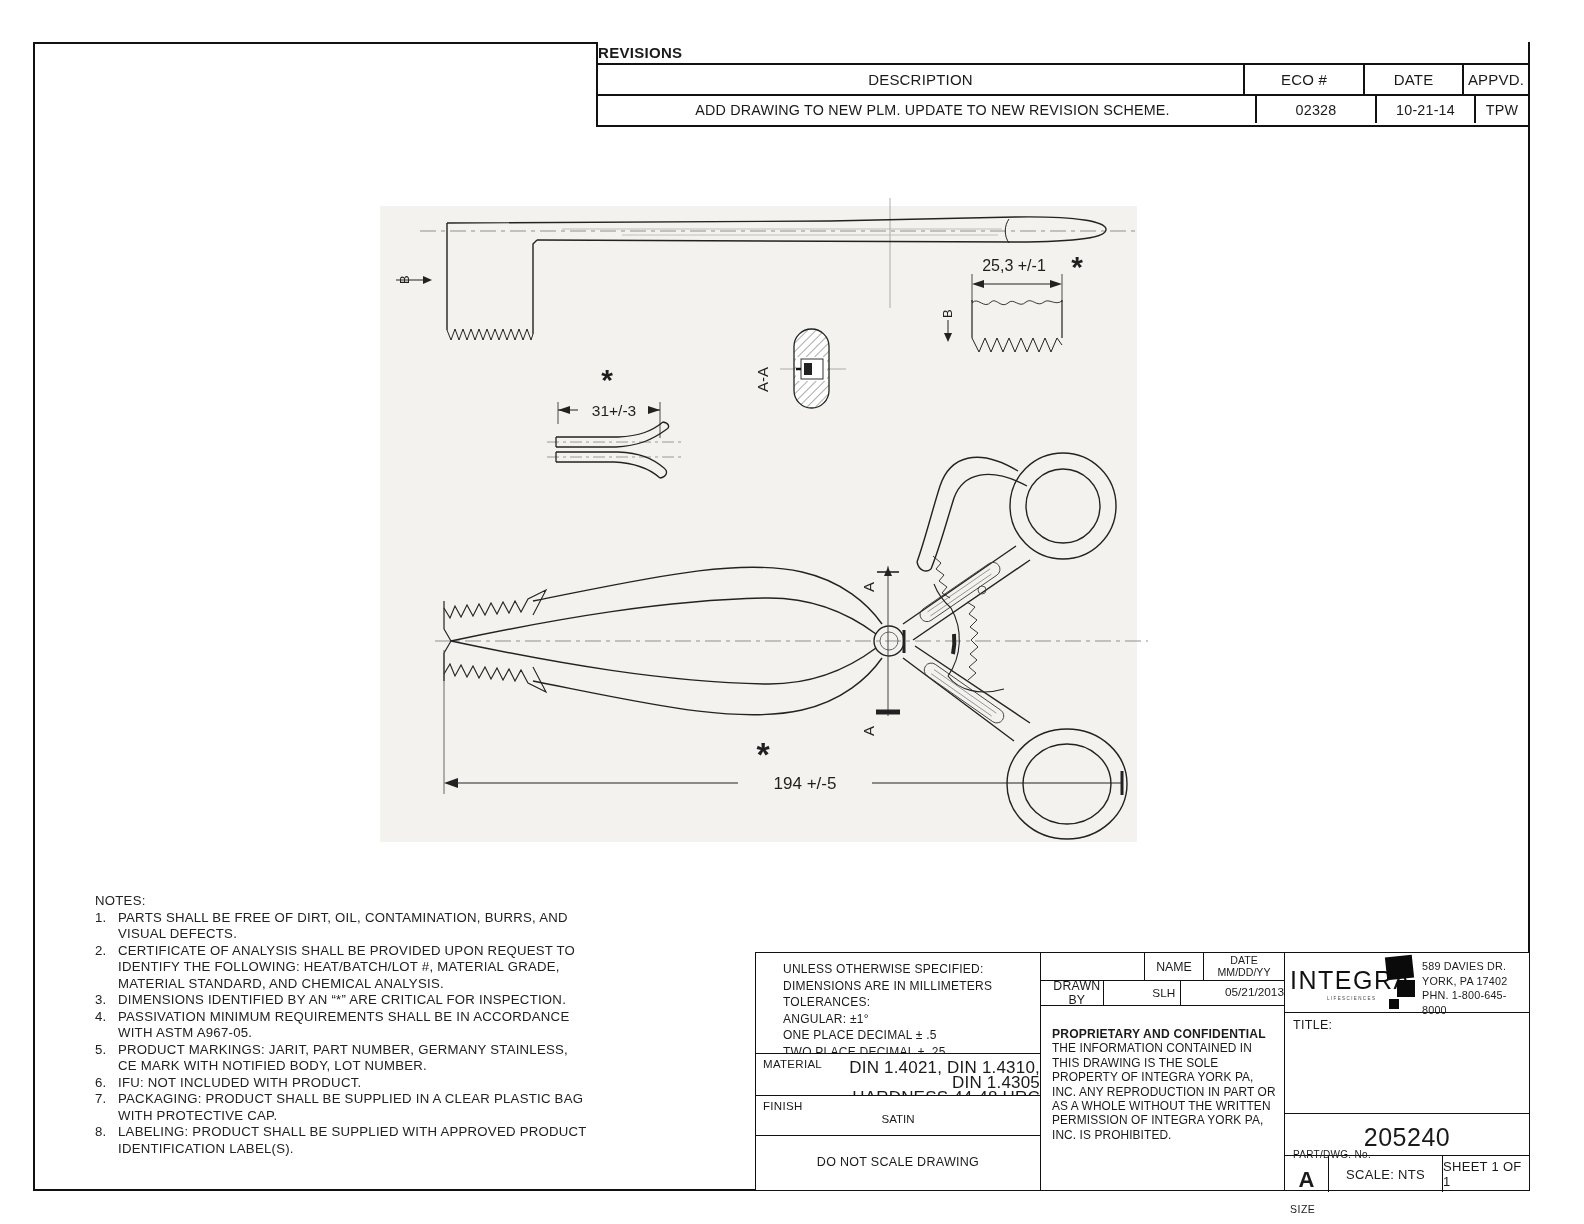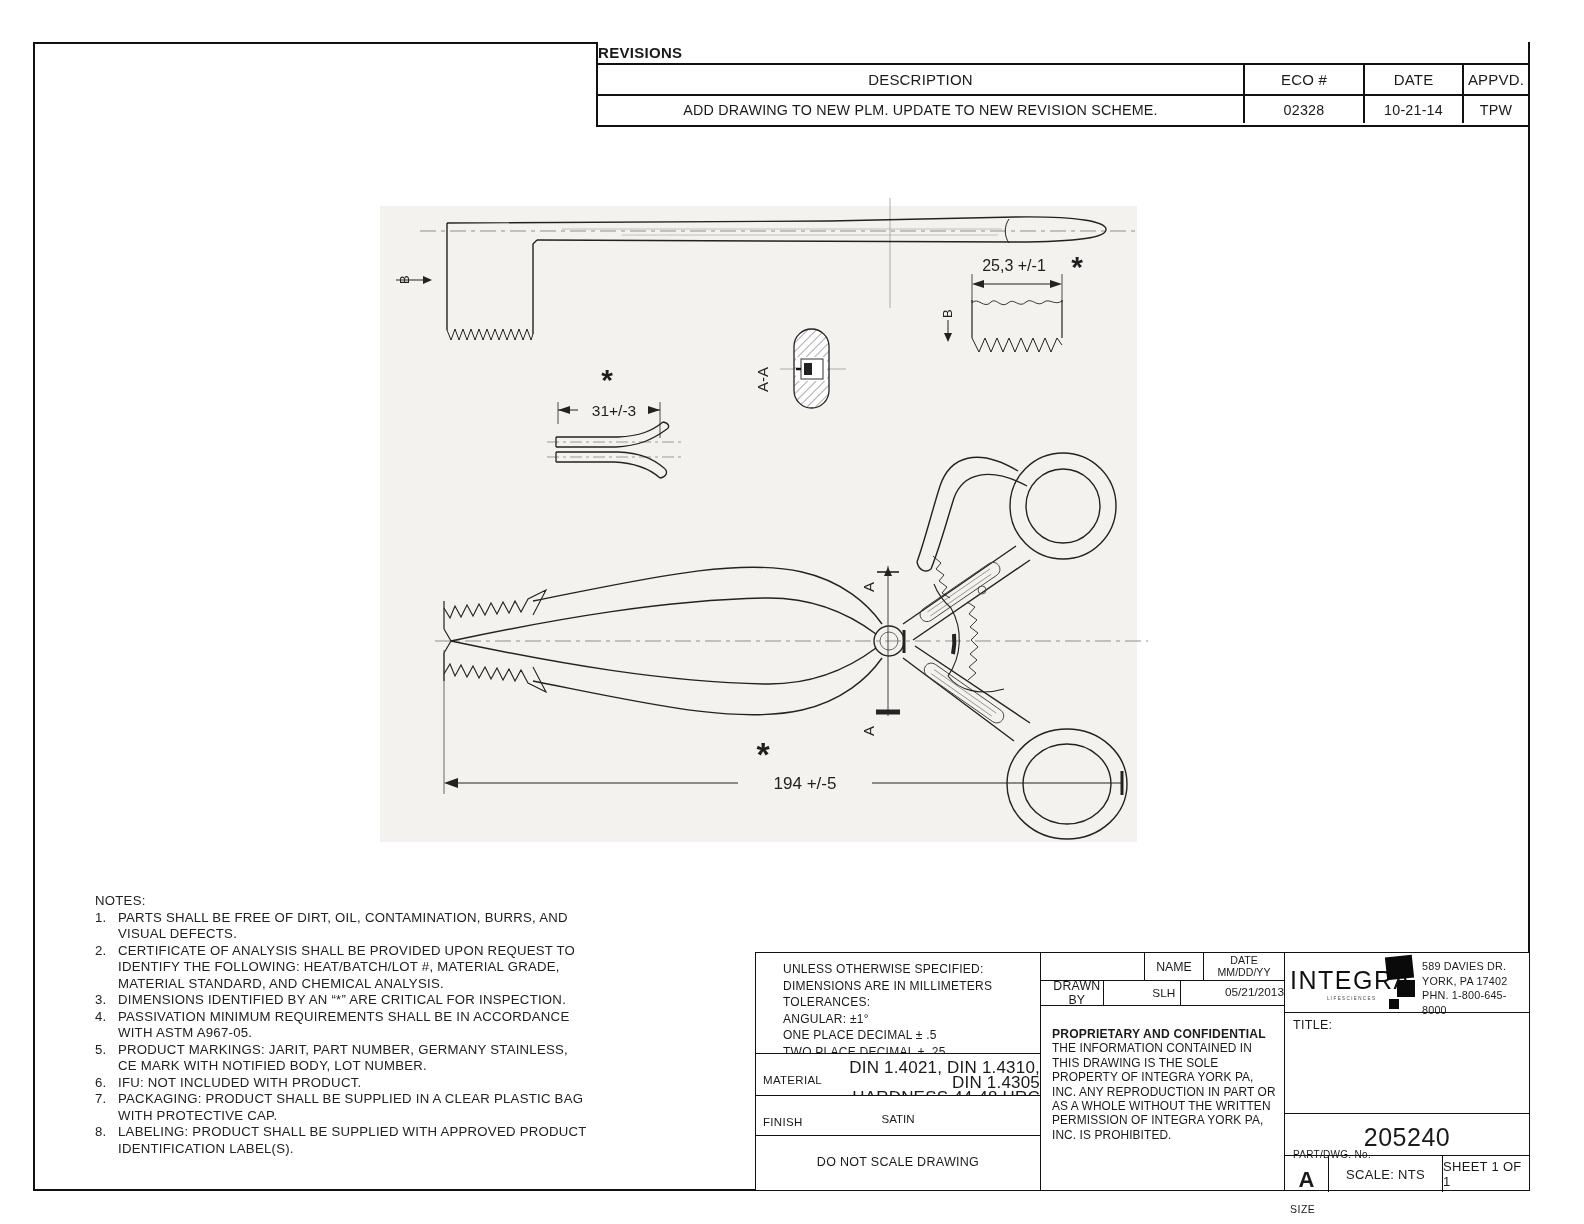--- a/index.html
+++ b/index.html
@@ -11,36 +11,36 @@
   .sheet-border { left:33px; top:42px; width:1497px; height:1149px; border:2px solid #111; }
 
   
   .rev { left:596px; top:42px; width:934px; height:85px; background:#fff; border:2px solid #111; border-top:none; }
   .rev-title { height:23px; border-bottom:2px solid #111; font-weight:bold; font-size:15px; line-height:22px; letter-spacing:.3px; }
   .rev-row { display:flex; }
   .rev-head { height:31px; border-bottom:2px solid #111; }
   .rev-cell { border-right:2px solid #111; text-align:center; font-size:15px; display:flex; align-items:center; justify-content:center; letter-spacing:.2px; }
   .rev-cell:last-child { border-right:none; }
   .c-desc { width:647px; } .c-eco { width:120px; } .c-date { width:99px; } .c-appvd { flex:1; }
-  .rev-data { height:27px; }
+  .rev-data { height:27px;padding-left:12px; }
   .rev-data .rev-cell { font-size:14.3px; }
 
   
   .notes { left:95px; top:893px; width:505px; font-size:13.2px; line-height:16.5px; letter-spacing:.25px; color:#222; }
   .note-item { display:flex; }
   .note-num { width:23px; flex:none; }
   .note-text { flex:1; }
 
   
   .tb { background:#fff; border:1px solid #111; }
   .tol { left:755px; top:952px; width:286px; height:102px; font-size:12px; line-height:16.6px; padding:8px 18px 0 27px; letter-spacing:.25px; }
   .mat { left:755px; top:1053px; width:286px; height:43px; }
   .fin { left:755px; top:1095px; width:286px; height:41px; }
   .dns { left:755px; top:1135px; width:286px; height:56px; text-align:center; font-size:12.5px; padding-top:19px; letter-spacing:.3px; }
-  .blk-label { position:absolute; left:7px; top:4px; font-size:11.5px; letter-spacing:.3px;margin-top:16px; }
+  .blk-label { position:absolute; left:7px; top:4px; font-size:11.5px; letter-spacing:.3px; }
   .mat-val { text-align:right; font-size:17px; line-height:15px; padding:6px 0 0 62px; letter-spacing:.2px; }
   .fin-val { text-align:center; font-size:11.5px; padding-top:17px; }
 
   .mid { left:1040px; top:952px; width:245px; height:239px; }
   .mid-r1 { display:flex; height:28px; border-bottom:1px solid #111; }
   .mid-r2 { display:flex; height:25px; border-bottom:1px solid #111;gap:44px; }
   .mc { border-right:1px solid #111; display:flex; align-items:center; justify-content:center; text-align:center; }
   .mc:last-child { border-right:none; }
   .mc-lab { width:104px; justify-content:flex-start; padding-left:10px; font-size:12.3px; letter-spacing:.2px; }
   .mc-name { width:59px; font-size:12.3px; }

